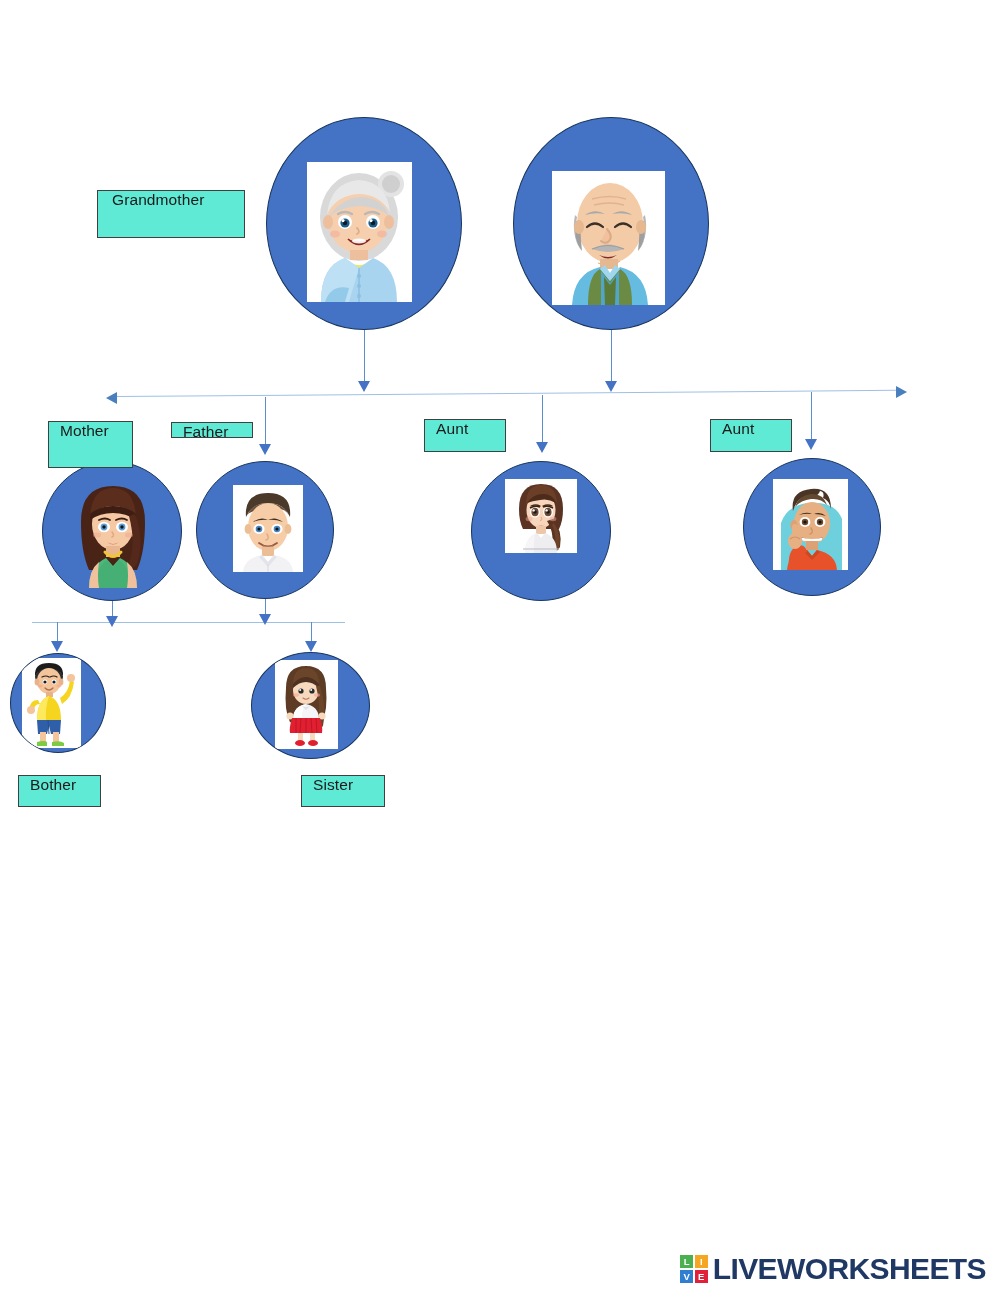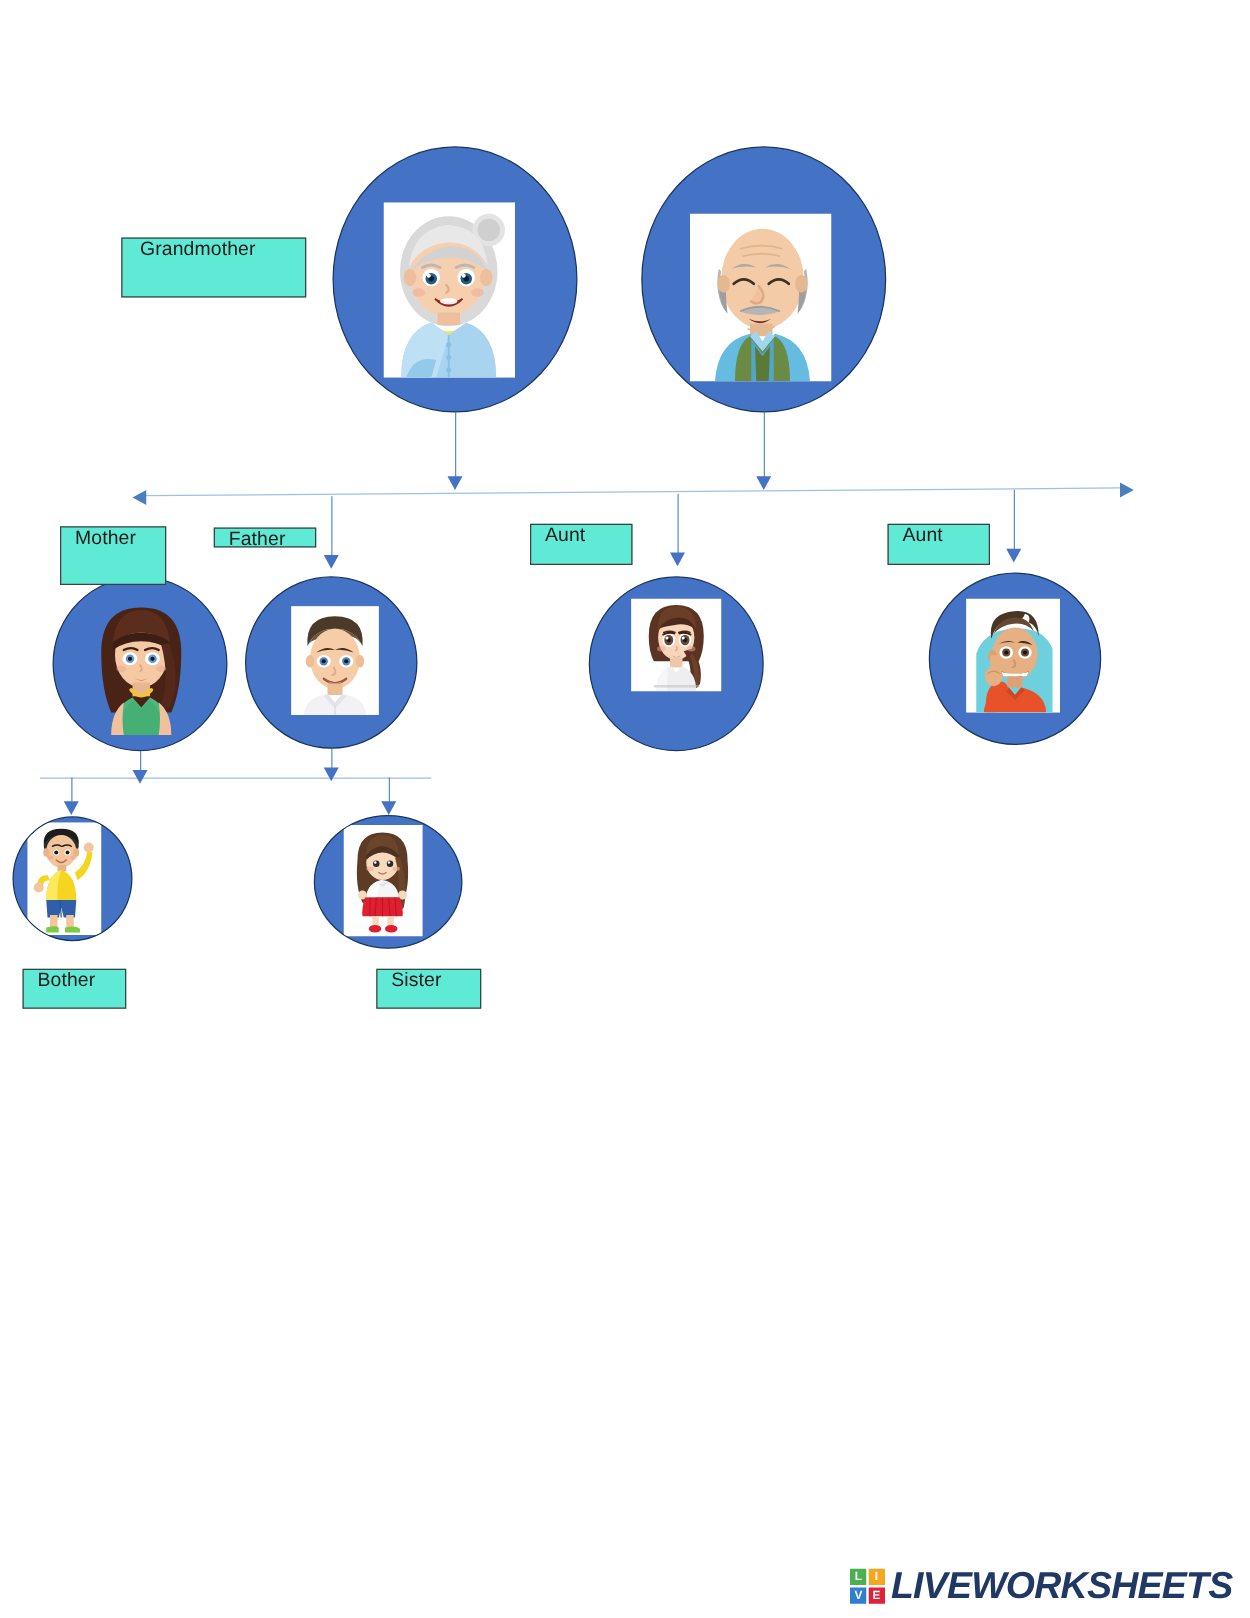--- a/index.html
+++ b/index.html
@@ -115,21 +115,20 @@
     align-items: center;
     justify-content: center;
     font-family: "Liberation Sans", sans-serif;
   }
   #logo-text {
     color: #1f3864;
     font-size: 30px;
     font-weight: bold;
     letter-spacing: -0.6px;
     font-family: "Liberation Sans", sans-serif;
-    font-style: italic;
   }
 </style>
 </head>
 <body>
 
 <div id="sheet">
 
   <div class="label-box" style="left:97px; top:190px; width:148px; height:48px;">
     <span>Grandmother</span>
   </div>

